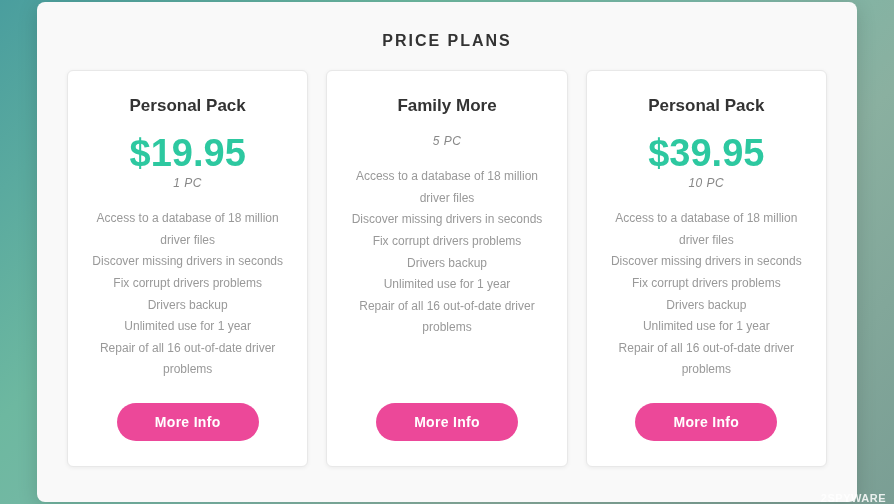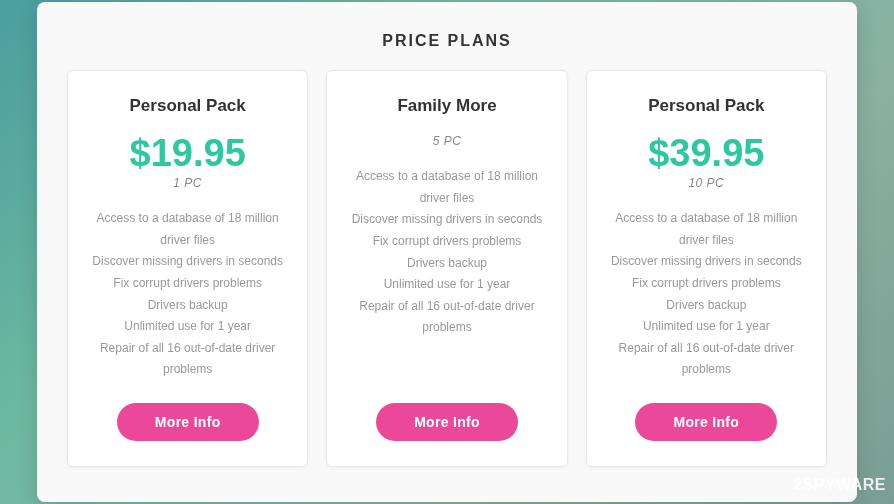--- a/index.html
+++ b/index.html
@@ -96,23 +96,23 @@
       font-size: 14px;
       font-weight: 600;
       cursor: pointer;
       letter-spacing: 0.3px;
       transition: background 0.2s;
       margin-top: auto;
     }
 
     .watermark {
       position: fixed;
-      bottom: 10px;
+      bottom: 0;
       right: 8px;
-      font-size: 16px;
+      font-size: 11px;
       color: #fff;
       font-weight: 700;
       letter-spacing: 0.5px;
       opacity: 0.85;
     }
   </style>
 </head>
 <body>
 
 <div class="main-card">

